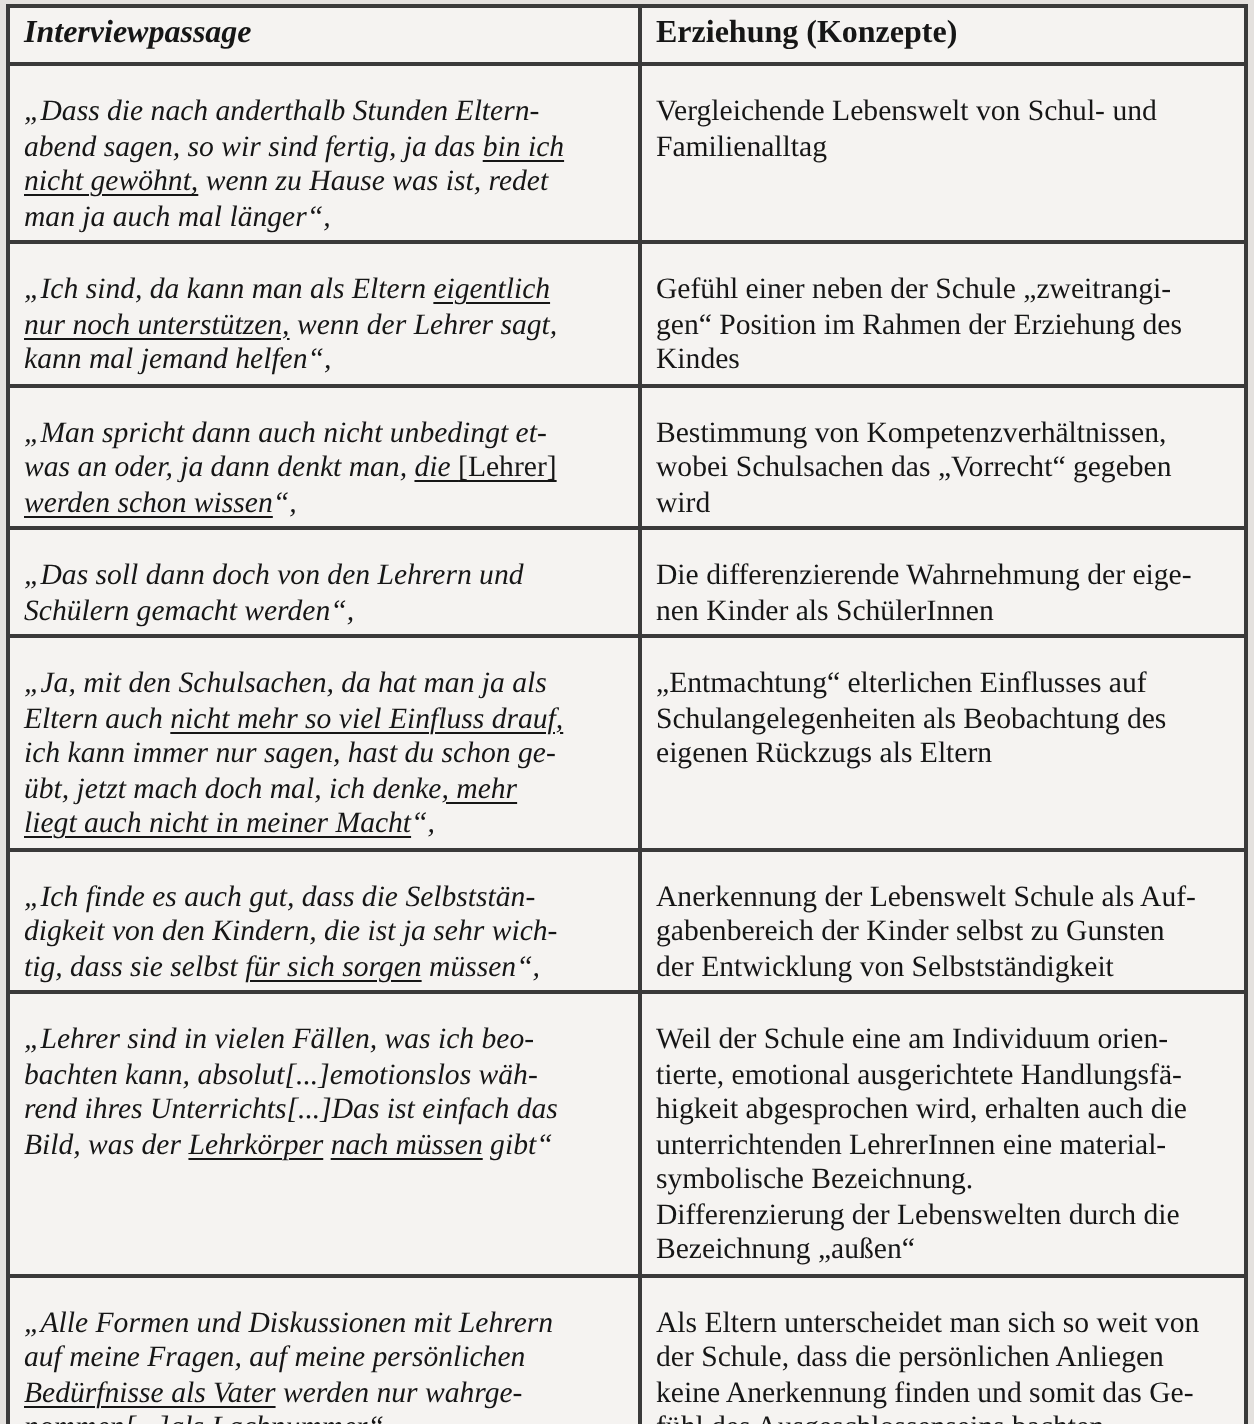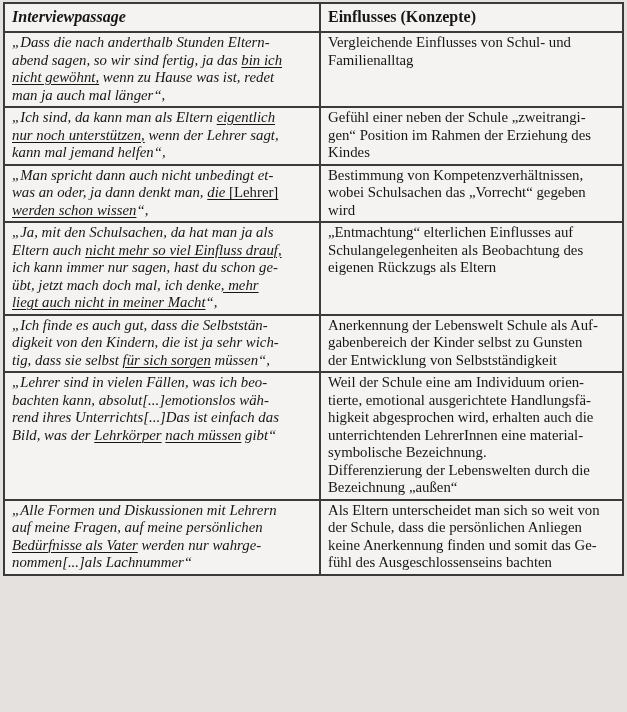--- a/index.html
+++ b/index.html
@@ -31,62 +31,68 @@
   th{
     font-size:16px;
     line-height:19px;
     padding:3px 7px 5px;
     font-weight:bold;
   }
   th.col-passage{font-style:italic;width:300px;}
   td{
     font-size:14.8px;
     line-height:17.5px;
-    padding:1px 7px 2px;
+    padding:15px 7px 2px;
     white-space:pre-line;
   }
   td.passage{font-style:italic;}
   span.u{text-decoration:underline;text-underline-offset:2px;text-decoration-thickness:1px;}
   span.roman{font-style:normal;}
 </style>
 </head>
 <body>
 
 <div class="page">
   <table class="coding-table">
     <thead>
       <tr>
         <th class="col-passage">Interviewpassage</th>
-        <th class="col-coding">Einflusses (Konzepte)</th>
+        <th class="col-coding">Erziehung (Konzepte)</th>
       </tr>
     </thead>
     <tbody id="table-body">
         <tr>
           <td class="passage"><span>„Dass die nach anderthalb Stunden Eltern-
 abend sagen, so wir sind fertig, ja das </span><span class="u">bin ich
 nicht gewöhnt,</span><span> wenn zu Hause was ist, redet
 man ja auch mal länger“,</span></td>
-          <td class="coding">Vergleichende Einflusses von Schul- und
+          <td class="coding">Vergleichende Lebenswelt von Schul- und
 Familienalltag</td>
         </tr>
         <tr>
           <td class="passage"><span>„Ich sind, da kann man als Eltern </span><span class="u">eigentlich
 nur noch unterstützen,</span><span> wenn der Lehrer sagt,
 kann mal jemand helfen“,</span></td>
           <td class="coding">Gefühl einer neben der Schule „zweitrangi-
 gen“ Position im Rahmen der Erziehung des
 Kindes</td>
         </tr>
         <tr>
           <td class="passage"><span>„Man spricht dann auch nicht unbedingt et-
 was an oder, ja dann denkt man, </span><span class="u">die </span><span class="u roman">[Lehrer]</span><span class="u">
 werden schon wissen</span><span>“,</span></td>
           <td class="coding">Bestimmung von Kompetenzverhältnissen,
 wobei Schulsachen das „Vorrecht“ gegeben
 wird</td>
+        </tr>
+        <tr>
+          <td class="passage"><span>„Das soll dann doch von den Lehrern und
+Schülern gemacht werden“,</span></td>
+          <td class="coding">Die differenzierende Wahrnehmung der eige-
+nen Kinder als SchülerInnen</td>
         </tr>
         <tr>
           <td class="passage"><span>„Ja, mit den Schulsachen, da hat man ja als
 Eltern auch </span><span class="u">nicht mehr so viel Einfluss drauf,</span><span>
 ich kann immer nur sagen, hast du schon ge-
 übt, jetzt mach doch mal, ich denke</span><span class="u">, mehr
 liegt auch nicht in meiner Macht</span><span>“,</span></td>
           <td class="coding">„Entmachtung“ elterlichen Einflusses auf
 Schulangelegenheiten als Beobachtung des
 eigenen Rückzugs als Eltern</td>

